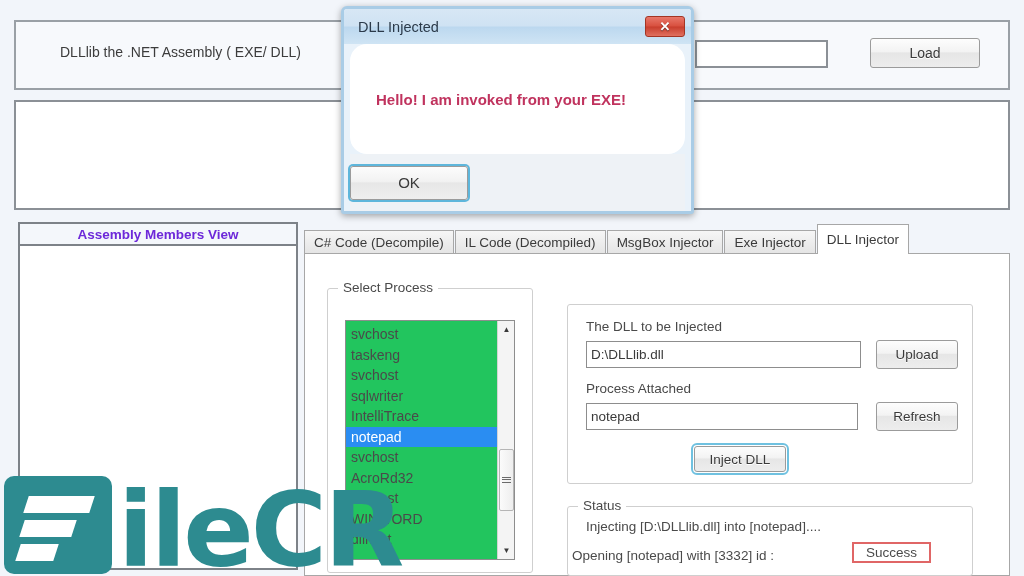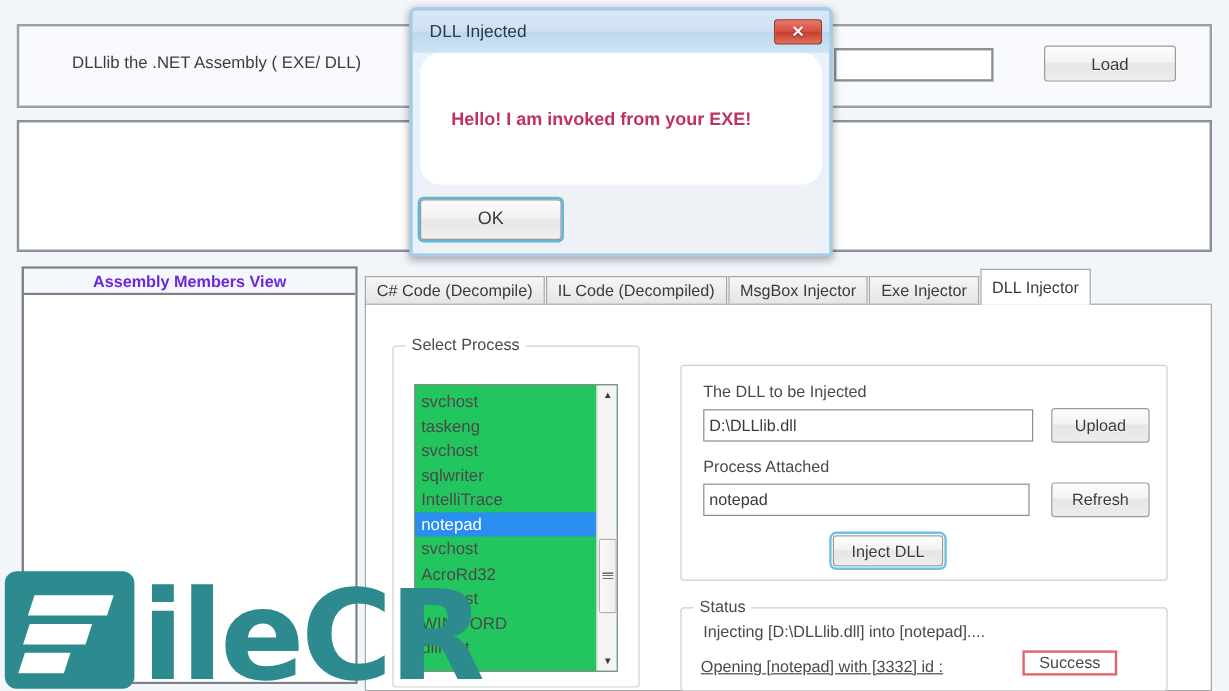--- a/index.html
+++ b/index.html
@@ -429,21 +429,21 @@
         <div class="btn focus" style="left:126px; top:141px; width:92px; height:26px; font-size:13.5px;">Inject DLL</div>
 
         <div class="btn" style="left:308px; top:97px; width:82px; height:29px; font-size:13.5px;">Refresh</div>
       </div>
 
       <div class="groupbox" id="gb-status">
         <div class="gb-title">Status</div>
 
         <div class="status-line" style="left:18px; top:12px;">Injecting [D:\DLLlib.dll] into [notepad]....</div>
 
-        <div class="status-line" style="left:16px; top:41px;text-decoration:underline;">Opening [notepad] with [3332] id :</div>
+        <div class="status-line" style="left:4px; top:41px;">Opening [notepad] with [3332] id :</div>
 
         <div id="success-box" style="left:284px; top:35px;">Success</div>
       </div>
 
     </div>
   </div>
 
   <div id="watermark">
     <div id="wm-mark">
       <div class="wm-bar b1"></div>

